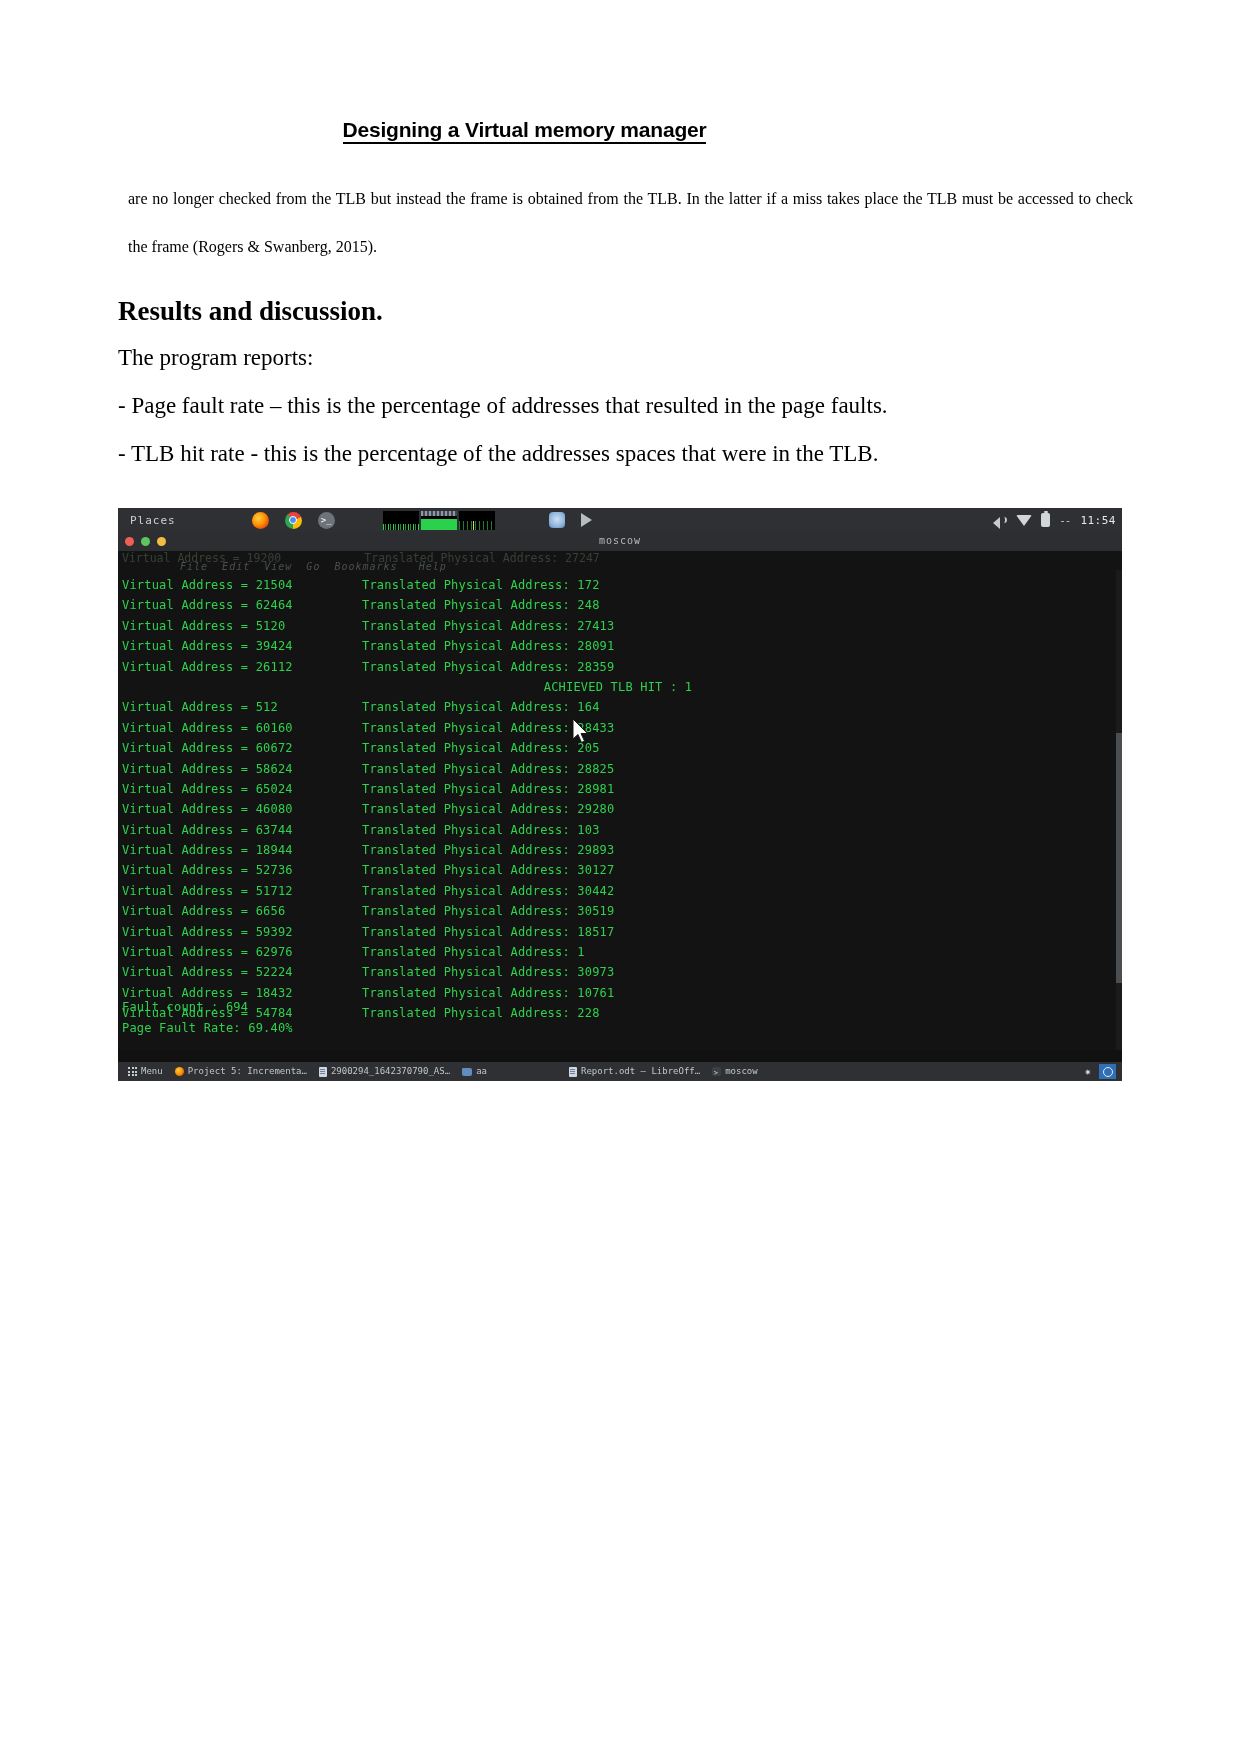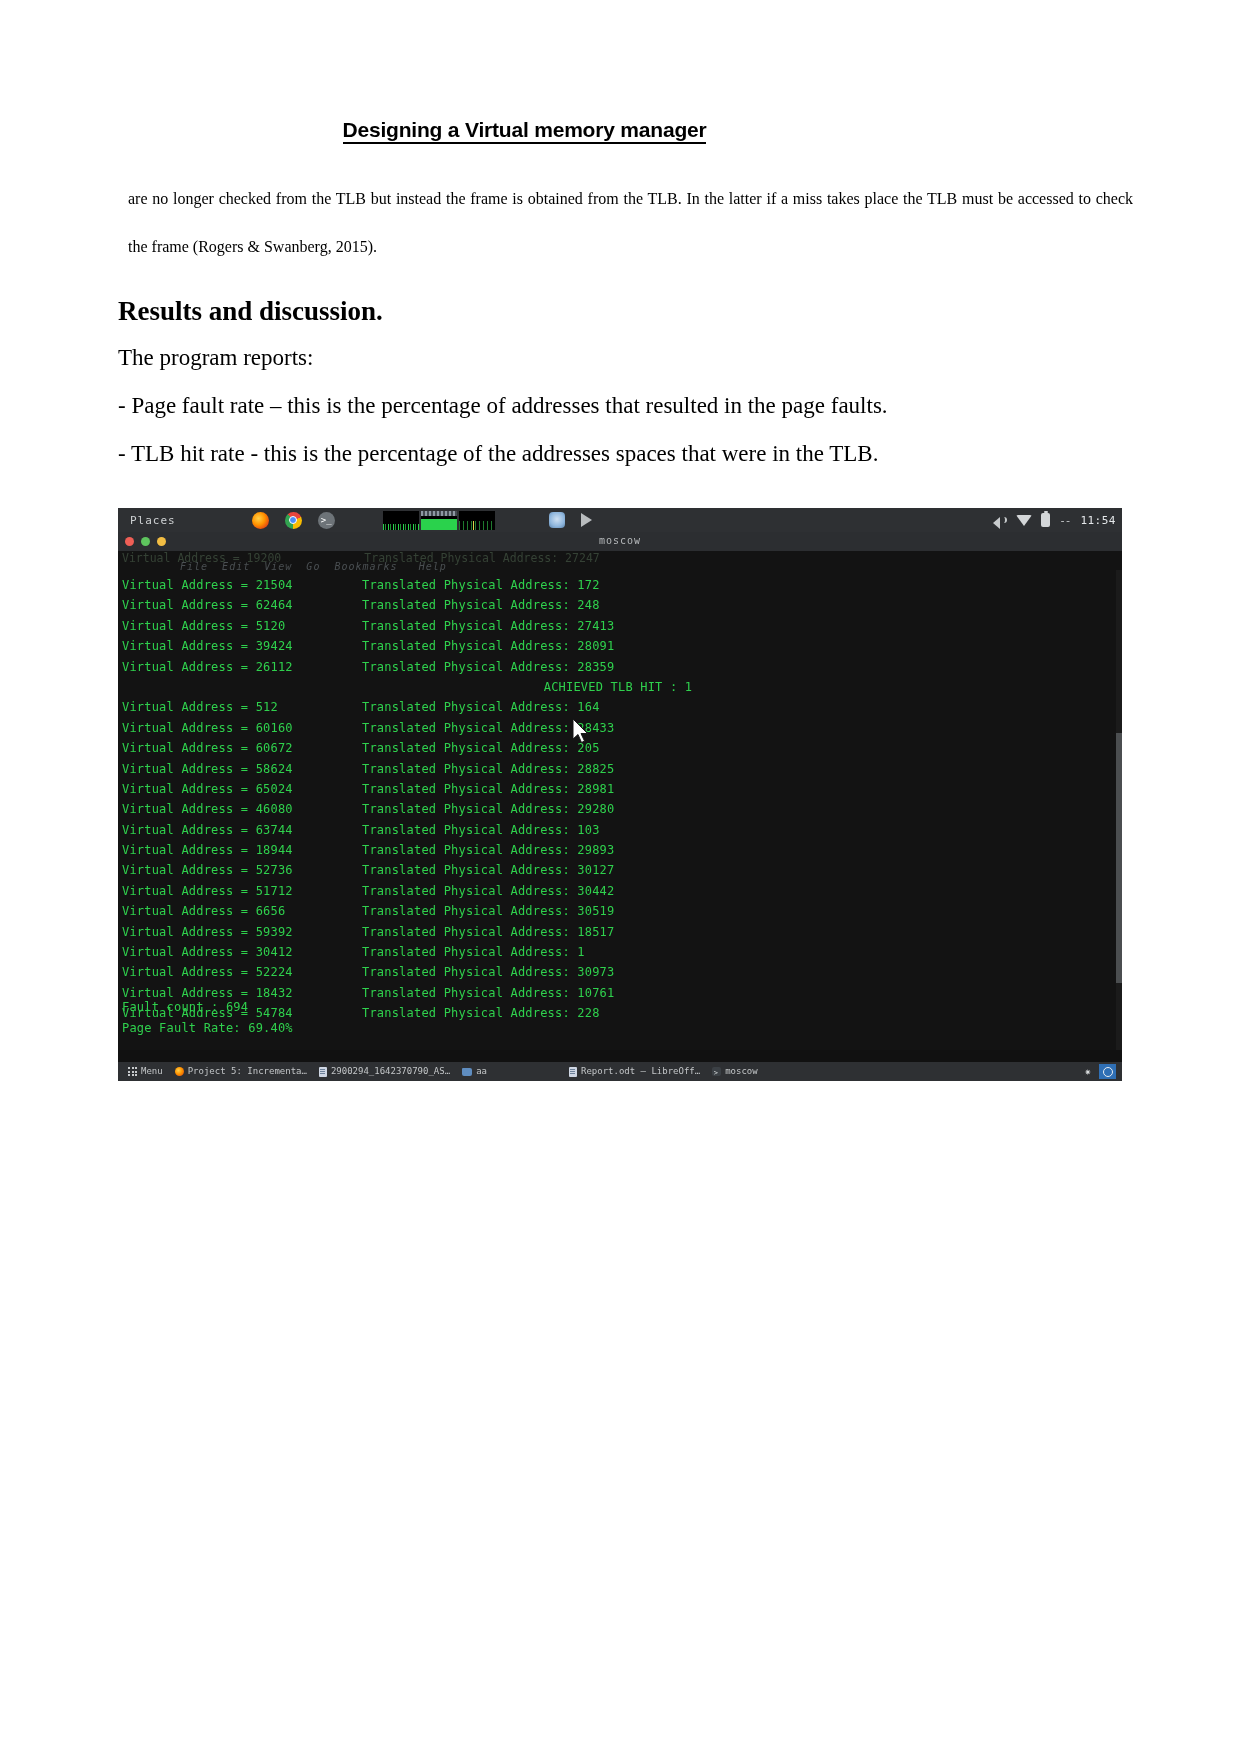--- a/index.html
+++ b/index.html
@@ -554,21 +554,21 @@
             <div class="tline"><span class="va">Virtual Address = 60672</span><span>Translated Physical Address: 205</span></div>
             <div class="tline"><span class="va">Virtual Address = 58624</span><span>Translated Physical Address: 28825</span></div>
             <div class="tline"><span class="va">Virtual Address = 65024</span><span>Translated Physical Address: 28981</span></div>
             <div class="tline"><span class="va">Virtual Address = 46080</span><span>Translated Physical Address: 29280</span></div>
             <div class="tline"><span class="va">Virtual Address = 63744</span><span>Translated Physical Address: 103</span></div>
             <div class="tline"><span class="va">Virtual Address = 18944</span><span>Translated Physical Address: 29893</span></div>
             <div class="tline"><span class="va">Virtual Address = 52736</span><span>Translated Physical Address: 30127</span></div>
             <div class="tline"><span class="va">Virtual Address = 51712</span><span>Translated Physical Address: 30442</span></div>
             <div class="tline"><span class="va">Virtual Address = 6656</span><span>Translated Physical Address: 30519</span></div>
             <div class="tline"><span class="va">Virtual Address = 59392</span><span>Translated Physical Address: 18517</span></div>
-            <div class="tline"><span class="va">Virtual Address = 30412</span><span>Translated Physical Address: 1</span></div>
+            <div class="tline"><span class="va">Virtual Address = 62976</span><span>Translated Physical Address: 1</span></div>
             <div class="tline"><span class="va">Virtual Address = 52224</span><span>Translated Physical Address: 30973</span></div>
             <div class="tline"><span class="va">Virtual Address = 18432</span><span>Translated Physical Address: 10761</span></div>
             <div class="tline"><span class="va">Virtual Address = 54784</span><span>Translated Physical Address: 228</span></div>
           </div>
 
         <div class="term-footer">
           <div class="tline">Fault count : 694</div>
           <div class="tline">Page Fault Rate: 69.40%</div>
         </div>
 

